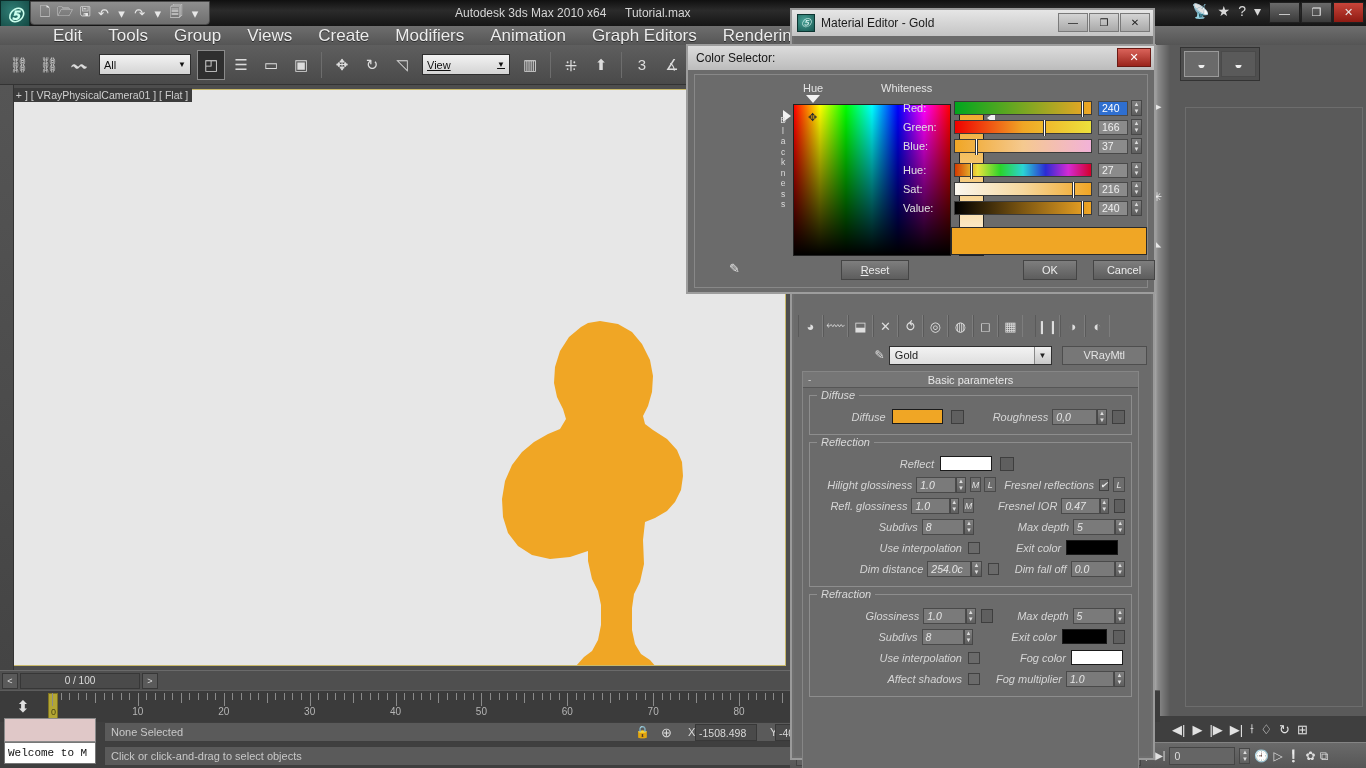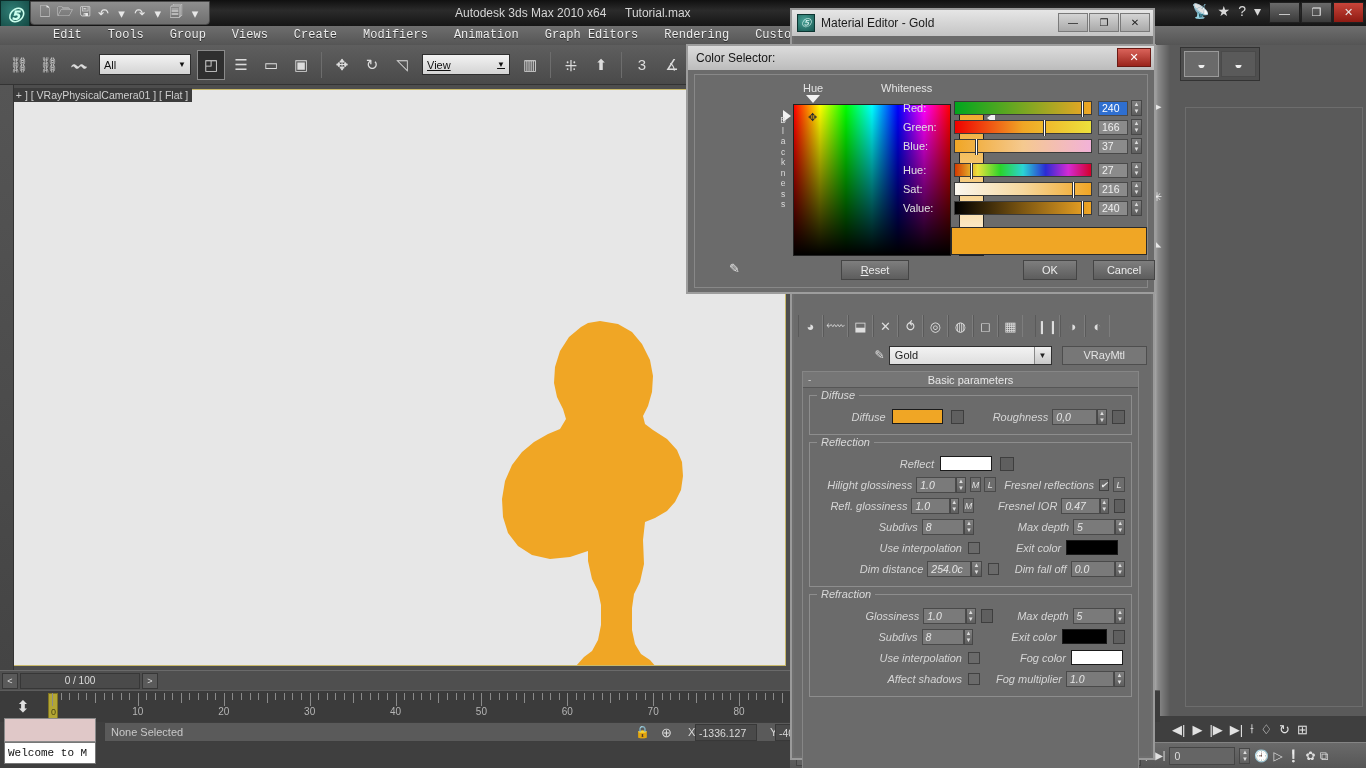--- a/index.html
+++ b/index.html
@@ -31,22 +31,22 @@
     border:1px solid #202020; color:#e8e8e8; font-size:11px;
     display:flex; align-items:center; justify-content:center; }
   .wbtn.close { background:linear-gradient(#c9453a,#8e1a12); }
   .helpicons { right:105px; top:3px; display:flex; gap:8px; align-items:center; }
   .helpicons i { color:#d8d8d8; font-size:14px; font-style:normal; }
 
   
   .menubar { left:0; top:26px; width:1366px; height:19px;
     background:linear-gradient(#6e6e6e,#555); display:flex;
     align-items:center; padding-left:40px; }
-  .menuitem { color:#ededed; font-size:12px; padding:0 13px; line-height:19px;
-    text-shadow:0 1px 0 #2b2b2b;font-family:Liberation Mono, monospace; }
+  .menuitem { color:#ededed; font-size:17px; padding:0 13px; line-height:19px;
+    text-shadow:0 1px 0 #2b2b2b; }
 
   
   .maintb { left:0; top:45px; width:1366px; height:40px;
     background:linear-gradient(#5e5e5e,#4a4a4a); border-bottom:1px solid #333;
     display:flex; align-items:center; gap:2px; padding-left:5px; }
   .tbtn { width:28px; height:30px; display:flex; align-items:center;
     justify-content:center; color:#dcdcdc; font-size:15px; border:1px solid transparent; }
   .tbtn.on { background:#2f2f2f; border:1px solid #8a8a8a; }
   .tbsep { width:1px; height:26px; background:#3a3a3a; margin:0 4px;
     border-right:1px solid #6d6d6d; }
@@ -448,25 +448,28 @@
   <div class="abs keyico">⬍</div>
 
   <div class="abs statusbox"></div>
   <div class="abs welcome">Welcome to M</div>
 
   <div class="abs selbar">
     <span class="txt">None Selected</span>
     <span class="abs" style="left:530px;color:#ddd;font-size:12px;">🔒</span>
     <span class="abs" style="left:556px;color:#ddd;font-size:13px;">⊕</span>
     <span class="abs coordlbl" style="left:576px;top:3px;">X:</span>
-    <span class="abs coordfield" style="left:590px;top:1px;width:62px;">-1336.127</span>
+    <span class="abs coordfield" style="left:590px;top:1px;width:62px;">-1508.498</span>
     <span class="abs coordlbl" style="left:658px;top:3px;">Y:</span>
     <span class="abs coordfield" style="left:670px;top:1px;width:62px;">-4055.623</span>
     <span class="abs coordlbl" style="left:738px;top:3px;">Z:</span>
     <span class="abs coordfield" style="left:750px;top:1px;width:55px;">0.0cm</span>
+  </div>
+  <div class="abs promptbar">
+    <span class="txt">Click or click-and-drag to select objects</span>
   </div>
 
   <div class="abs btmbar">
     <div style="width:22px;height:20px;background:#606060;border:1px solid #444;color:#ddd;font-size:12px;display:flex;align-items:center;justify-content:center;">▢</div>
     <div style="width:110px;height:20px;color:#cfcfcf;font-size:11px;display:flex;align-items:center;padding-left:4px;">Add Time Tag</div>
     <div style="width:50px;height:20px;background:#636363;border:1px solid #4a4a4a;"></div>
     <div class="bbtn">Set Key</div>
     <div style="color:#ddd;font-size:12px;">⌁</div>
     <div class="bbtn">Key Filters...</div>
     <div style="color:#e0e0e0;font-size:10px;">|◀▶|</div>

